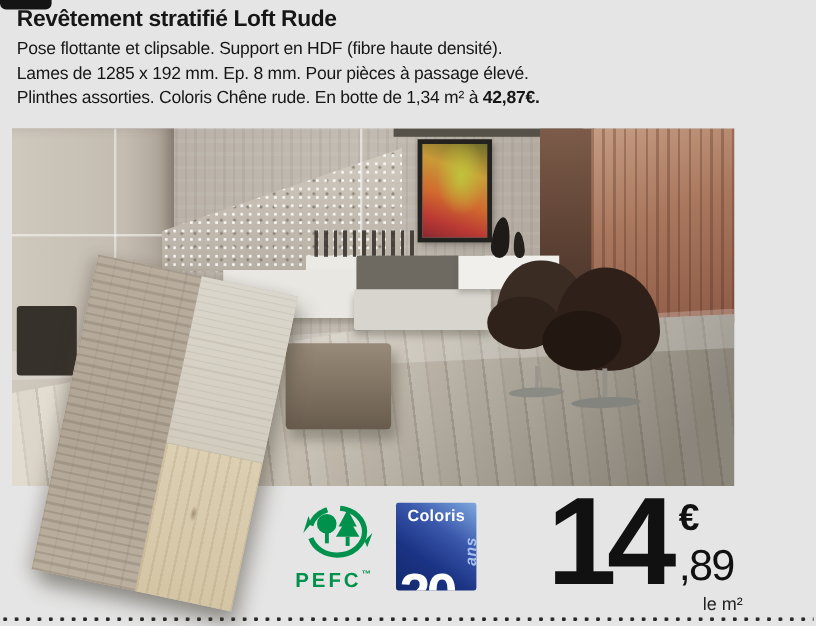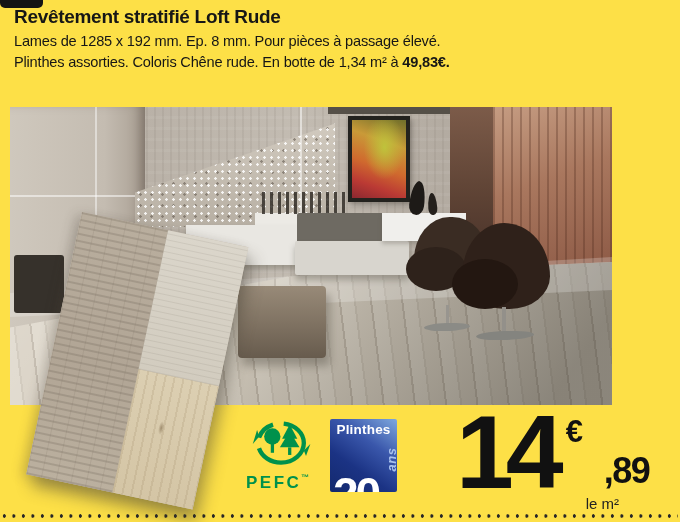--- a/index.html
+++ b/index.html
@@ -1,16 +1,16 @@
 <!DOCTYPE html>
 <html><head>
 <meta charset="utf-8">
 <style>
   html,body{margin:0;padding:0;background:#ffffff;}
-  #page{position:relative;width:680px;height:522px;background:#fde047;overflow:hidden;
+  #page{position:relative;width:680px;height:522px;background:#e5e5e5;overflow:hidden;
         font-family:"Liberation Sans",sans-serif;color:#161616;}
 
   
   .corner-artifact{position:absolute;left:0;top:0;width:43px;height:8px;background:#141414;
         border-radius:0 0 5px 5px;}
 
   
   .header{position:absolute;left:14px;top:5px;width:560px;line-height:20.6px;}
   .title{font-size:19px;font-weight:bold;letter-spacing:-0.3px;margin:0 0 3px 0;line-height:23px;}
   .desc{font-size:14.6px;letter-spacing:-0.2px;}
@@ -114,39 +114,40 @@
   .badge-years{font-size:46px;font-weight:bold;line-height:.92;margin-left:3px;letter-spacing:-3px;margin-top:36px;}
   .badge-ans{position:absolute;right:-7px;bottom:25px;transform:rotate(-90deg);
          font-size:13px;font-weight:bold;font-style:italic;color:#a9c1ee;letter-spacing:.5px;}
 
   
   .price{position:absolute;left:456px;top:402px;width:205px;color:#111;}
   .price-row{display:flex;align-items:flex-start;}
   .price-int{font-size:104px;font-weight:bold;line-height:.82;letter-spacing:-8px;margin-top:8px;}
   .price-col{display:flex;flex-direction:column;margin-left:10px;margin-top:14px;}
   .price-cur{font-size:31px;font-weight:bold;line-height:1;}
-  .price-dec{font-size:36px;font-weight:bold;line-height:1;margin-top:6px;letter-spacing:-1.5px;margin-left:38px;}
+  .price-dec{font-size:36px;font-weight:normal;line-height:1;margin-top:6px;letter-spacing:-1.5px;}
   .price-unit{font-size:15px;text-align:right;padding-right:42px;margin-top:0px;color:#222;}
 
   
   .dotted{position:absolute;left:2px;right:2px;top:513px;height:6px;
          background-image:radial-gradient(circle at 2.3px 3px,#272727 1.5px,rgba(0,0,0,0) 1.9px);
          background-size:9.5px 6px;background-repeat:repeat-x;}
 </style>
 </head>
 <body>
 
 <div id="page">
 
   <div class="corner-artifact"></div>
 
   <div class="header">
     <div class="title">Revêtement stratifié Loft Rude</div>
+    <div class="desc">Pose flottante et clipsable. Support en HDF (fibre haute densité).</div>
     <div class="desc">Lames de 1285 x 192 mm. Ep. 8 mm. Pour pièces à passage élevé.</div>
-    <div class="desc"><span>Plinthes assorties. Coloris Chêne rude. En botte de 1,34 m² à </span><b>49,83€.</b></div>
+    <div class="desc"><span>Plinthes assorties. Coloris Chêne rude. En botte de 1,34 m² à </span><b>42,87€.</b></div>
   </div>
 
   <div class="photo">
     <div class="wall-tex"></div>
     <div class="wall-left"></div>
     <div class="wall-line-h"></div>
     <div class="wall-line-v1"></div>
     <div class="stairs"></div>
     <div class="wall-line-v2"></div>
     <div class="ceiling-band"></div>
@@ -189,21 +190,21 @@
       <circle cx="24" cy="17" r="7.5" fill="#00914c"></circle>
       <rect x="22.6" y="23" width="3" height="9" fill="#00914c"></rect>
       <path d="M40 6 L47 19 L33 19 Z" fill="#00914c"></path>
       <path d="M40 12 L49 27 L31 27 Z" fill="#00914c"></path>
       <rect x="38.5" y="27" width="3" height="7" fill="#00914c"></rect>
     </svg>
     <div class="pefc-name"><span>PEFC</span><span class="pefc-tm">™</span></div>
   </div>
 
   <div class="badge">
-    <div class="badge-label">Plinthes</div>
+    <div class="badge-label">Coloris</div>
     <div class="badge-years">20</div>
     <div class="badge-ans">ans</div>
   </div>
 
   <div class="price">
     <div class="price-row">
       <div class="price-int">14</div>
       <div class="price-col">
         <div class="price-cur">€</div>
         <div class="price-dec">,89</div>

